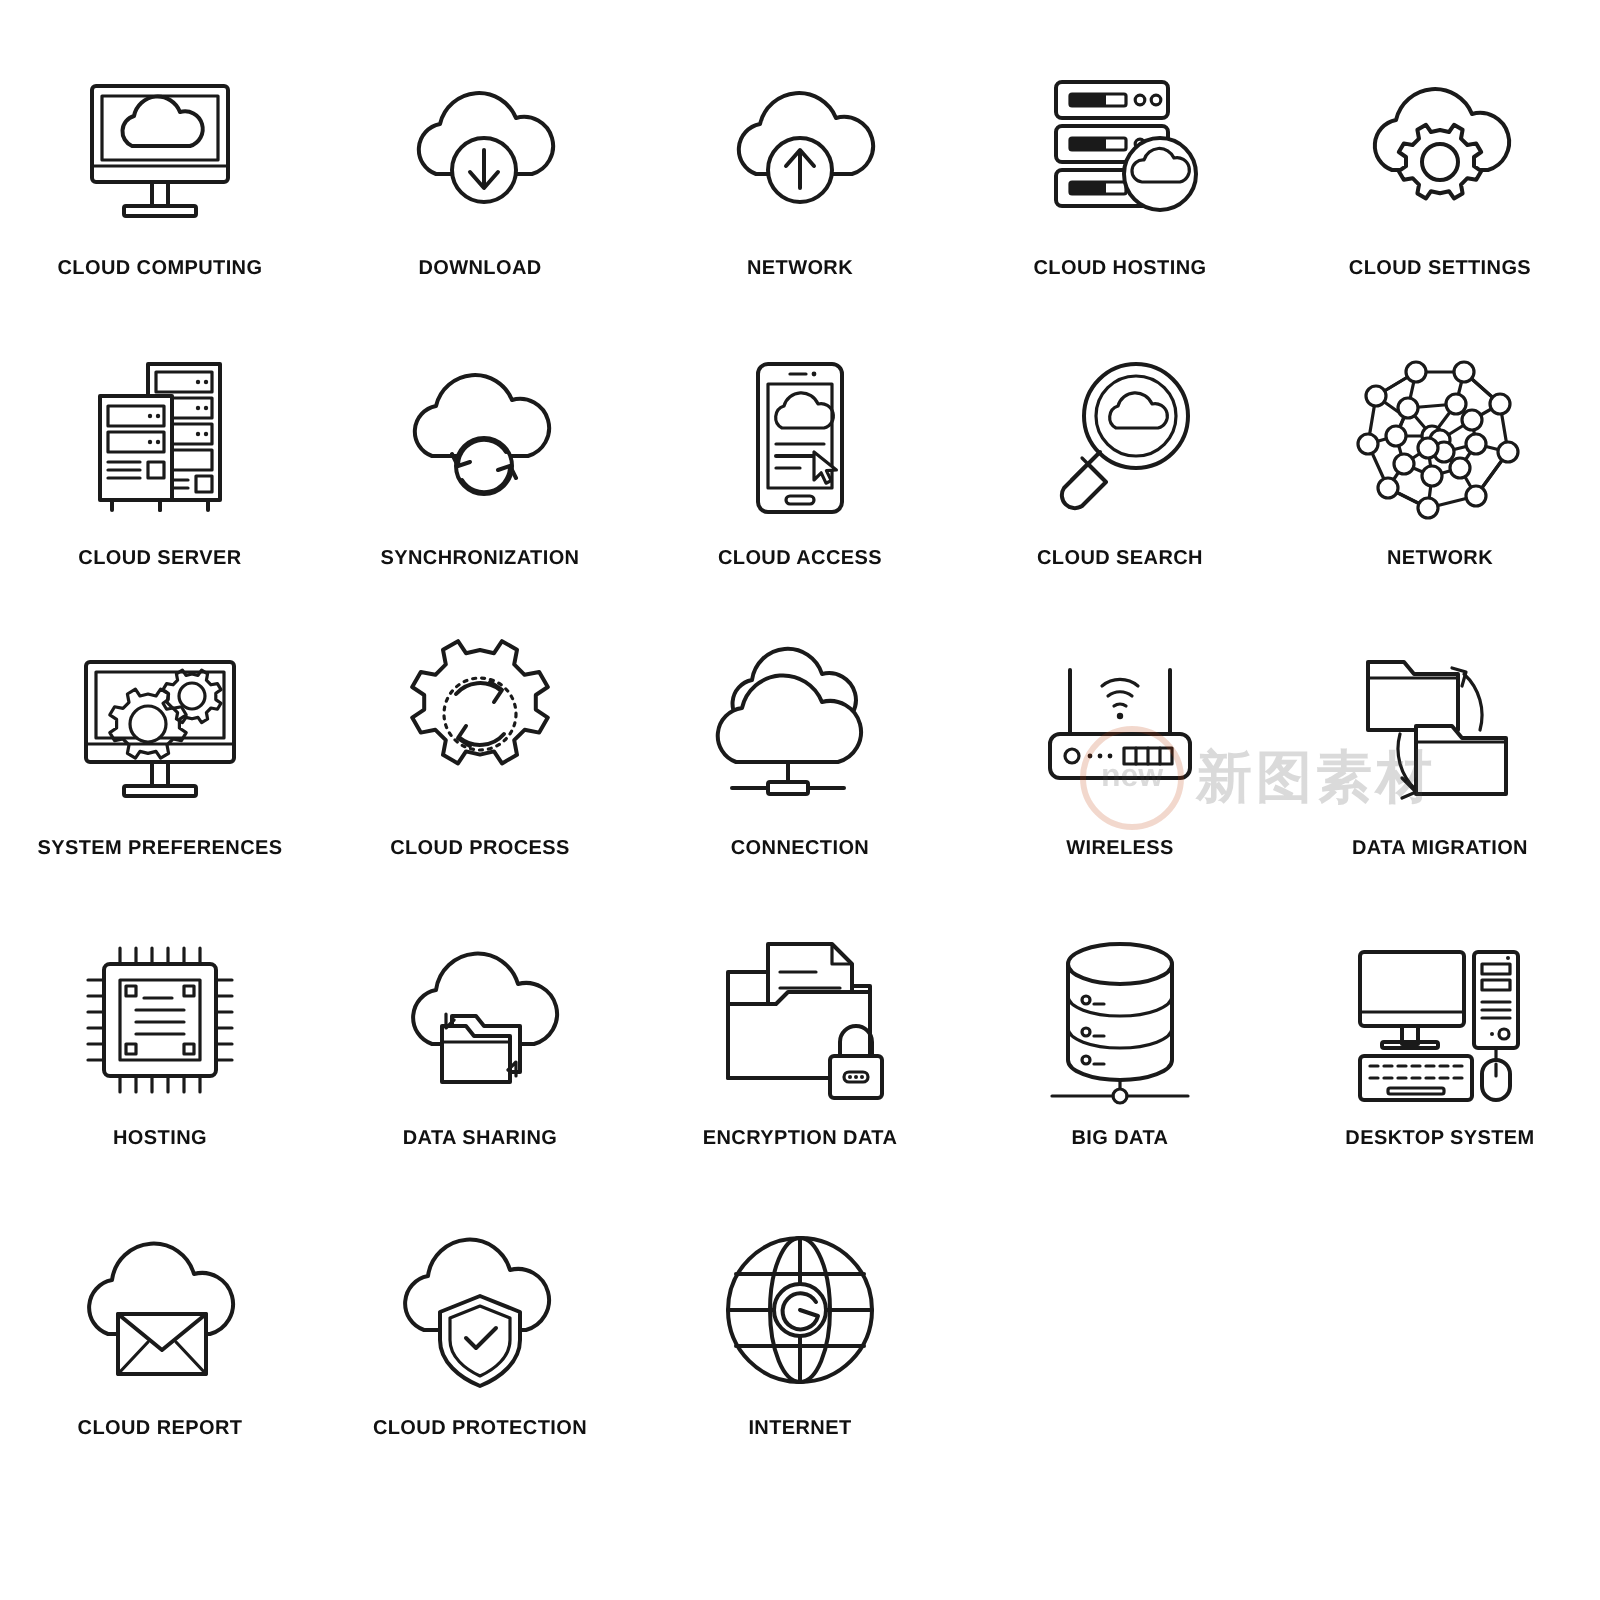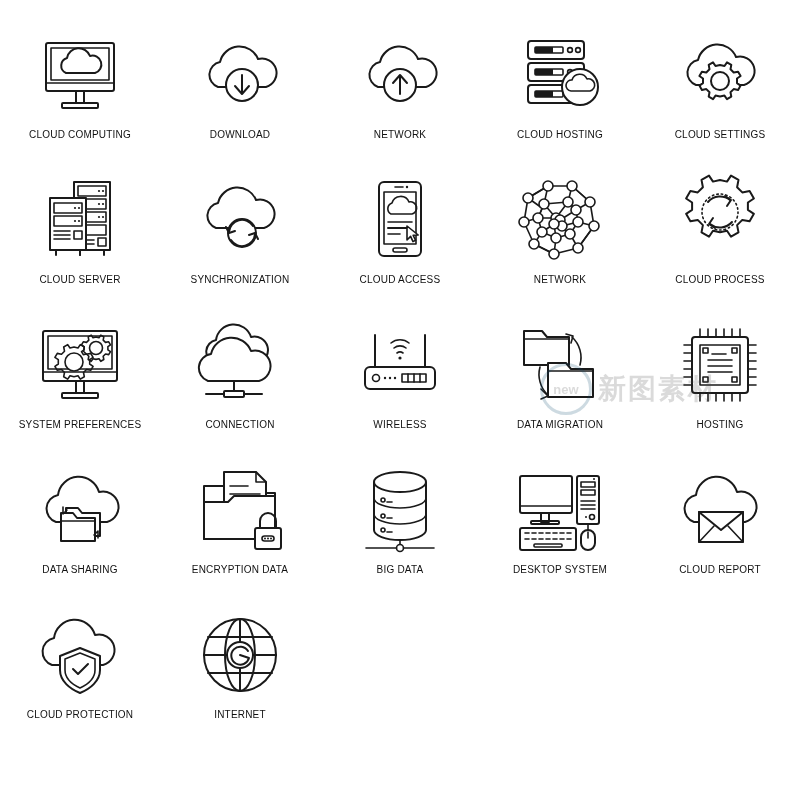--- a/index.html
+++ b/index.html
@@ -35,44 +35,44 @@
   }
   .glyph svg{display:block;width:100px;height:100px;}
   .caption{
     margin-top:4px;
     font-size:10px;
     letter-spacing:.2px;
     color:#111111;
     text-align:center;
     line-height:12px;
     white-space:nowrap;
-    font-weight:400;
+    font-weight:700;
   }
   
   .ln{fill:none;stroke:#1a1a1a;stroke-width:2;stroke-linecap:round;stroke-linejoin:round;}
   .ln-thin{fill:none;stroke:#1a1a1a;stroke-width:1.6;stroke-linecap:round;stroke-linejoin:round;}
   .ln-dot{fill:none;stroke:#1a1a1a;stroke-width:1.6;stroke-dasharray:1.5 3;stroke-linecap:round;}
   .fillw{fill:#ffffff;stroke:#1a1a1a;stroke-width:2;stroke-linejoin:round;}
   .fillw-thin{fill:#ffffff;stroke:#1a1a1a;stroke-width:1.6;stroke-linejoin:round;}
   .solid{fill:#1a1a1a;stroke:none;}
 
   
   #watermark{
     position:absolute;
     left:540px;top:358px;
     width:260px;height:62px;
     opacity:.20;
     pointer-events:none;
     display:flex;align-items:center;
     gap:6px;
   }
   #watermark .wm-logo{
-    width:46px;height:46px;border:3px solid #0c4a6e;border-radius:50%;
+    width:46px;height:46px;border:3px solid #c2410c;border-radius:50%;
     display:flex;align-items:center;justify-content:center;
-    font-size:13px;color:#4a4a4a;font-weight:bold;
+    font-size:16px;color:#4a4a4a;font-weight:bold;
   }
   #watermark .wm-text{
     font-size:28px;color:#4a4a4a;font-weight:bold;letter-spacing:2px;
     font-family:"DejaVu Sans", sans-serif;
   }
 </style>
 </head>
 <body>
 
 <div id="icon-grid">
@@ -213,20 +213,33 @@
         <path class="ln-thin" d="M41 44 a6 6 0 0 1 1 -11 a9 9 0 0 1 17 -1 a5.5 5.5 0 0 1 3 12 z"></path>
         <line class="ln-thin" x1="38" y1="52" x2="62" y2="52"></line>
         <line class="ln" x1="38" y1="58" x2="57" y2="58"></line>
         <line class="ln-thin" x1="38" y1="64" x2="50" y2="64"></line>
         <path class="fillw-thin" d="M57 56 l0 14 l3.6 -3.6 l2.4 5.2 l2.6 -1.3 l-2.4 -5 l5 -0.3 z"></path>
       </svg>
     </div>
     <div class="caption">CLOUD ACCESS</div>
   </div>
 
+  <div class="cell">
+    <div class="glyph">
+      <svg viewBox="0 0 100 100">
+        <circle class="ln" cx="58" cy="38" r="26"></circle>
+        <circle class="ln-thin" cx="58" cy="38" r="20"></circle>
+        <path class="ln-thin" d="M48 44 a6 6 0 0 1 1 -11 a9 9 0 0 1 17 -1 a5.5 5.5 0 0 1 3 12 z"></path>
+        <line class="ln" x1="40" y1="56" x2="26" y2="70"></line>
+        <path class="fillw" d="M34 62 l-12 12 a6.5 6.5 0 0 0 9 9 l12 -12 z" transform="rotate(0 34 62)"></path>
+        <line class="ln-thin" x1="31" y1="59" x2="41" y2="69"></line>
+      </svg>
+    </div>
+    <div class="caption">CLOUD SEARCH</div>
+  </div>
 
   <div class="cell">
     <div class="glyph">
       <svg viewBox="0 0 100 100">
         <g class="ln-thin">
           <path d="M38 16 L62 16 L80 32 L84 56 L68 78 L44 84 L24 74 L14 52 L18 28 Z"></path>
           <path d="M38 16 L34 34 M62 16 L58 32 M80 32 L66 40 M84 56 L68 52 M68 78 L60 64 M44 84 L46 68 M24 74 L32 62 M14 52 L28 48 M18 28 L32 38"></path>
           <path d="M34 34 L58 32 L66 40 L68 52 L60 64 L46 68 L32 62 L28 48 Z"></path>
           <path d="M34 34 L46 48 M58 32 L46 48 M66 40 L50 50 M68 52 L52 56 M60 64 L48 54 M46 68 L44 54 M32 62 L44 54 M28 48 L44 48"></path>
           <path d="M46 48 L50 50 L52 56 L48 54 L44 54 L44 48 Z"></path>
@@ -257,46 +270,46 @@
             <circle cx="44" cy="54" r="5"></circle>
         </g>
       </svg>
     </div>
     <div class="caption">NETWORK</div>
   </div>
 
   <div class="cell">
     <div class="glyph">
       <svg viewBox="0 0 100 100">
-        <path class="ln" d="M50 10 l7 1.6 l4 -6 l7.5 4.3 l-1.4 7.3 l5.2 5.2 l7.3 -1.4 l4.3 7.5 l-6 4 l0 7.3 l6 4 l-4.3 7.5 l-7.3 -1.4 l-5.2 5.2 l1.4 7.3 l-7.5 4.3 l-4 -6 l-7 1.6 l-7 -1.6 l-4 6 l-7.5 -4.3 l1.4 -7.3 l-5.2 -5.2 l-7.3 1.4 l-4.3 -7.5 l6 -4 l0 -7.3 l-6 -4 l4.3 -7.5 l7.3 1.4 l5.2 -5.2 l-1.4 -7.3 l7.5 -4.3 l4 6 z"></path>
-        <circle class="ln-dot" cx="50" cy="42" r="18"></circle>
-        <path class="ln" d="M38 32 a16 16 0 0 1 22 -2"></path>
-        <polyline class="ln" points="55,26 61,30 57,36"></polyline>
-        <path class="ln" d="M62 52 a16 16 0 0 1 -22 2"></path>
-        <polyline class="ln" points="45,58 39,54 43,48"></polyline>
-      </svg>
-    </div>
-    <div class="caption">CLOUD PROCESS</div>
-  </div>
-
-  <div class="cell">
-    <div class="glyph">
-      <svg viewBox="0 0 100 100">
         <rect class="ln" x="13" y="16" width="74" height="50" rx="2"></rect>
         <rect class="ln-thin" x="18" y="21" width="64" height="33"></rect>
         <line class="ln-thin" x1="13" y1="57" x2="87" y2="57"></line>
         <path class="ln-thin" d="M66 22 l3 .7 l1.8 -2.6 l3 1.8 l-.6 3.2 l2.3 2.3 l3.2 -.6 l1.8 3 l-2.6 1.8 l0 3.2 l2.6 1.8 l-1.8 3 l-3.2 -.6 l-2.3 2.3 l.6 3.2 l-3 1.8 l-1.8 -2.6 l-3 .7 l-3 -.7 l-1.8 2.6 l-3 -1.8 l.6 -3.2 l-2.3 -2.3 l-3.2 .6 l-1.8 -3 l2.6 -1.8 l0 -3.2 l-2.6 -1.8 l1.8 -3 l3.2 .6 l2.3 -2.3 l-.6 -3.2 l3 -1.8 l1.8 2.6 z"></path>
         <circle class="fillw-thin" cx="66" cy="33" r="6.5"></circle>
         <path class="ln-thin" d="M44 32 l4 1 l2.3 -3.4 l4 2.4 l-.8 4.2 l3 3 l4.2 -.8 l2.4 4 l-3.4 2.3 l0 4.3 l3.4 2.3 l-2.4 4 l-4.2 -.8 l-3 3 l.8 4.2 l-4 2.4 l-2.3 -3.4 l-4 1 l-4 -1 l-2.3 3.4 l-4 -2.4 l.8 -4.2 l-3 -3 l-4.2 .8 l-2.4 -4 l3.4 -2.3 l0 -4.3 l-3.4 -2.3 l2.4 -4 l4.2 .8 l3 -3 l-.8 -4.2 l4 -2.4 l2.3 3.4 z"></path>
         <circle class="fillw-thin" cx="44" cy="47" r="9"></circle>
         <rect class="ln" x="46" y="66" width="8" height="12"></rect>
         <rect class="ln" x="32" y="78" width="36" height="5" rx="1"></rect>
       </svg>
     </div>
     <div class="caption">SYSTEM PREFERENCES</div>
+  </div>
+
+  <div class="cell">
+    <div class="glyph">
+      <svg viewBox="0 0 100 100">
+        <path class="ln" d="M50 10 l7 1.6 l4 -6 l7.5 4.3 l-1.4 7.3 l5.2 5.2 l7.3 -1.4 l4.3 7.5 l-6 4 l0 7.3 l6 4 l-4.3 7.5 l-7.3 -1.4 l-5.2 5.2 l1.4 7.3 l-7.5 4.3 l-4 -6 l-7 1.6 l-7 -1.6 l-4 6 l-7.5 -4.3 l1.4 -7.3 l-5.2 -5.2 l-7.3 1.4 l-4.3 -7.5 l6 -4 l0 -7.3 l-6 -4 l4.3 -7.5 l7.3 1.4 l5.2 -5.2 l-1.4 -7.3 l7.5 -4.3 l4 6 z"></path>
+        <circle class="ln-dot" cx="50" cy="42" r="18"></circle>
+        <path class="ln" d="M38 32 a16 16 0 0 1 22 -2"></path>
+        <polyline class="ln" points="55,26 61,30 57,36"></polyline>
+        <path class="ln" d="M62 52 a16 16 0 0 1 -22 2"></path>
+        <polyline class="ln" points="45,58 39,54 43,48"></polyline>
+      </svg>
+    </div>
+    <div class="caption">CLOUD PROCESS</div>
   </div>
 
   <div class="cell">
     <div class="glyph">
       <svg viewBox="0 0 100 100">
         <path class="ln" d="M24 48 a12 12 0 0 1 2 -23 a18 18 0 0 1 35 -3 a11 11 0 0 1 7 26 z"></path>
         <path class="fillw" d="M18 66 a14 14 0 0 1 3 -27 a21 21 0 0 1 40 -3 a13 13 0 0 1 8 30 z"></path>
         <line class="ln" x1="44" y1="66" x2="44" y2="76"></line>
         <rect class="fillw" x="34" y="76" width="20" height="6" rx="1"></rect>
         <line class="ln" x1="16" y1="79" x2="34" y2="79"></line>

